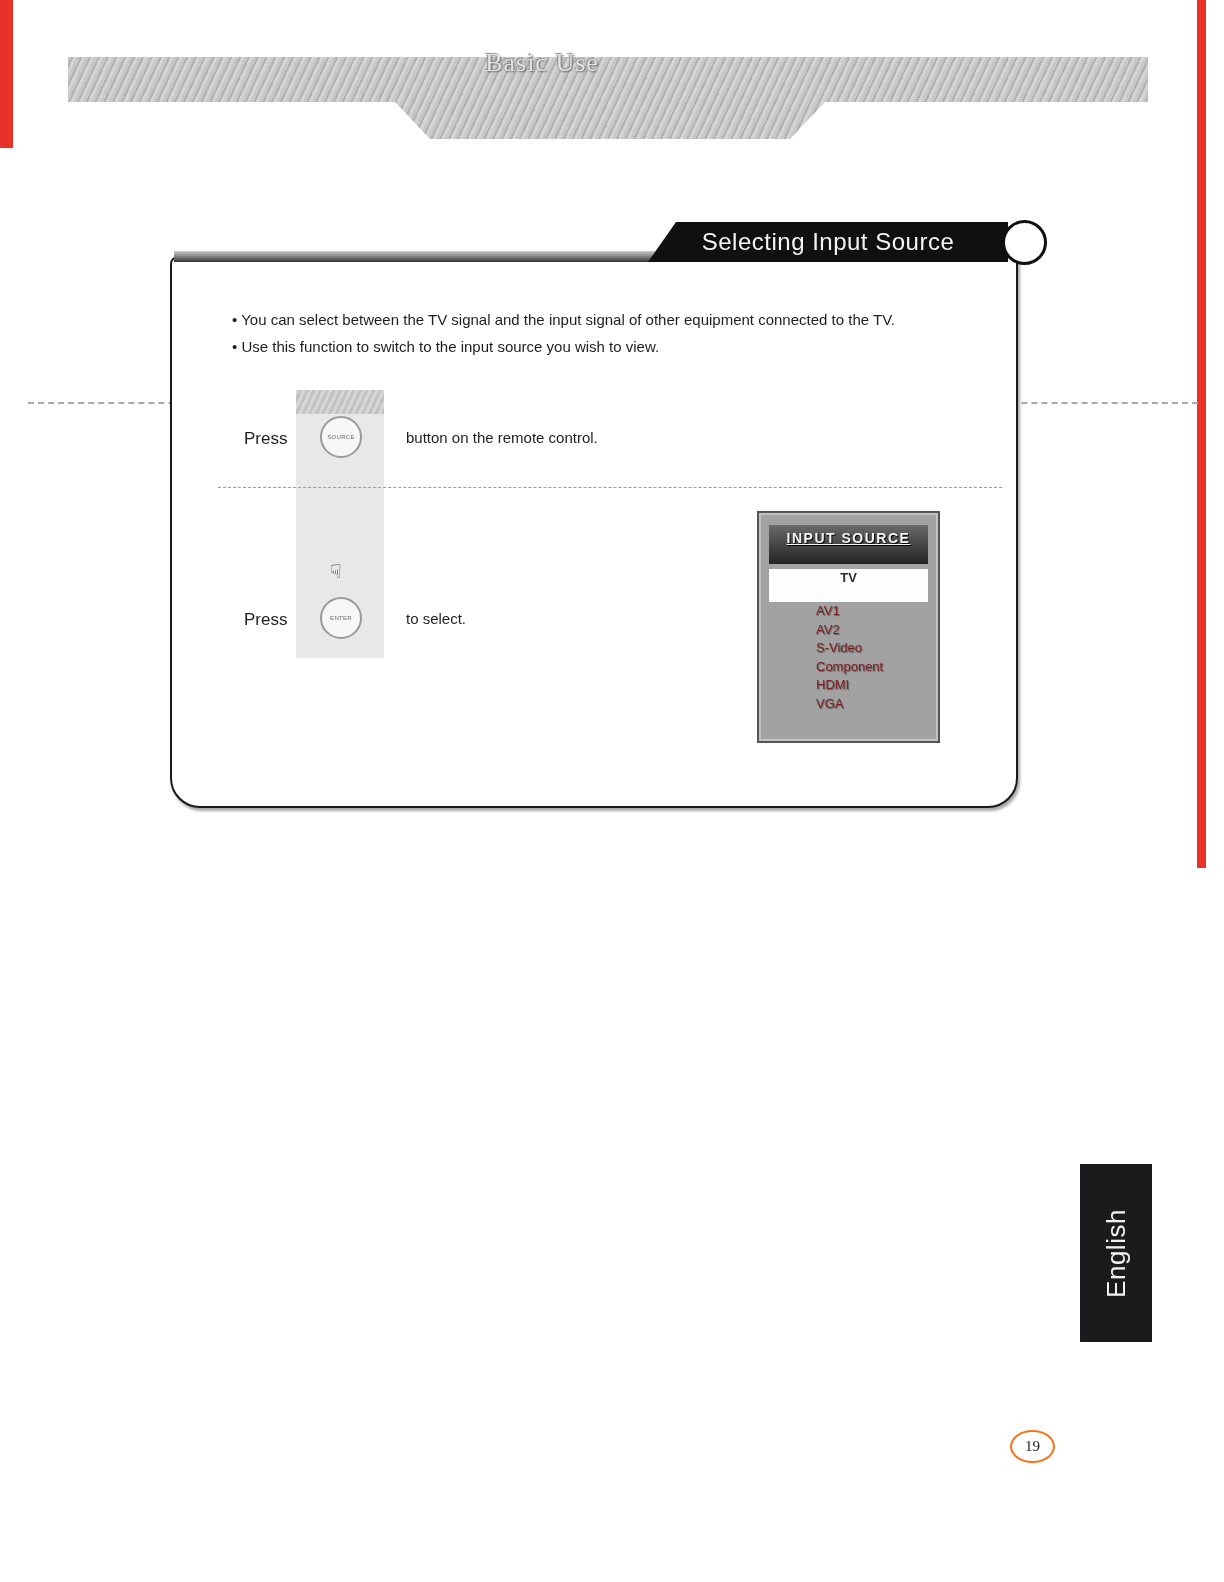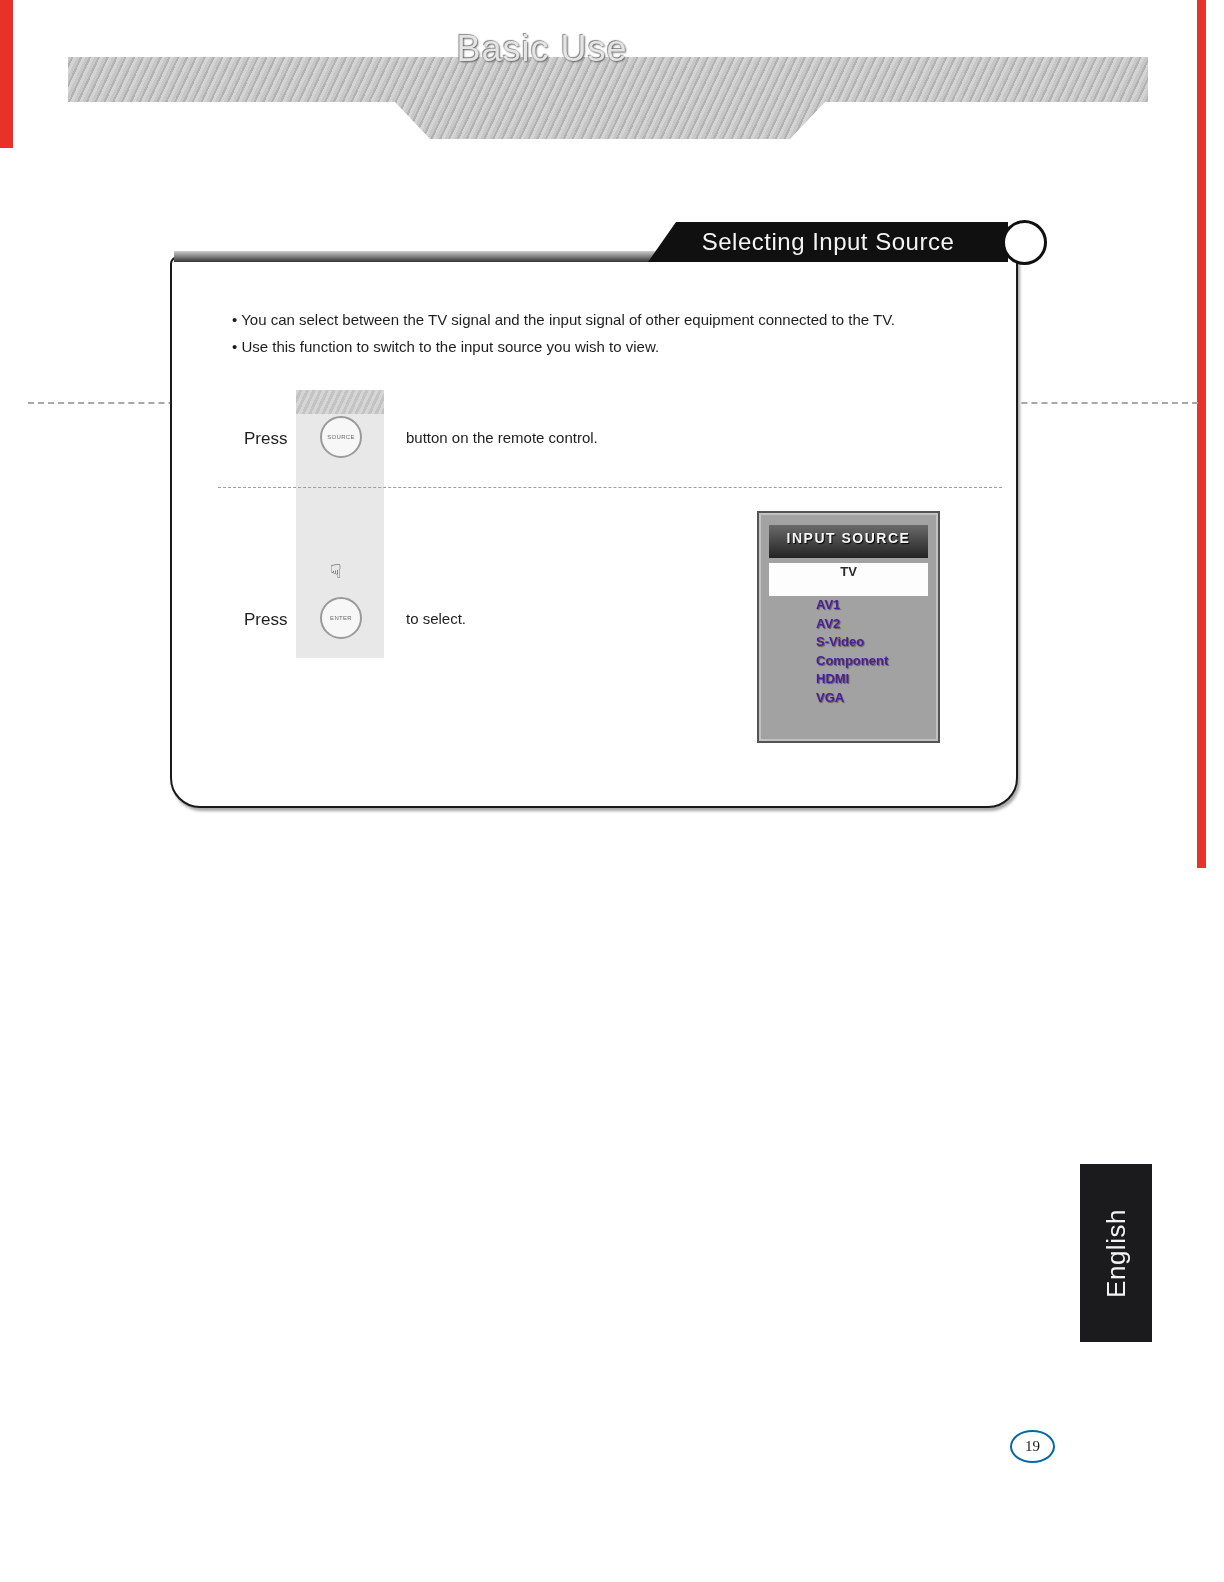--- a/index.html
+++ b/index.html
@@ -13,23 +13,23 @@
   .red-left  { position:absolute; left:0; top:0; width:13px; height:148px; background:#e63228; }
   .red-right { position:absolute; left:1197px; top:0; width:9px; height:868px; background:#e63228; }
 
   
   .banner {
     position:absolute; left:68px; top:57px; width:1080px; height:82px;
     background:repeating-linear-gradient(115deg, #c7c7c7 0 3px, #b2b2b2 3px 5px, #d4d4d4 5px 8px);
     clip-path:polygon(0 0, 1080px 0, 1080px 45px, 757px 45px, 722px 82px, 362px 82px, 327px 45px, 0 45px);
   }
   .banner-title {
-    position:absolute; left:392px; top:31px; width:300px; height:37px;
-    text-align:center; line-height:35px; font-size:36px; letter-spacing:1px;
-    color:#e4e4e4; text-shadow:1px 1px 2px #5e5e5e, -1px -1px 1px #8a8a8a;
+    position:absolute; left:392px; top:45px; width:300px; height:37px;
+    text-align:center; line-height:35px; font-size:26px; letter-spacing:1px;
+    color:#e4e4e4; text-shadow:1px 1px 2px #5e5e5e, -1px -1px 1px #8a8a8a;font-family:Liberation Serif, serif;
   }
 
   
   .page-dash { position:absolute; left:28px; top:402px; width:1170px; border-top:2px dashed #a8a8a8; }
 
   
   .panel {
     position:absolute; left:170px; top:256px; width:848px; height:552px;
     background:#fff; border:2px solid #1a1a1a; border-radius:8px 8px 30px 30px;
     box-shadow:2px 3px 3px rgba(0,0,0,0.35);
@@ -80,48 +80,48 @@
   .hand { position:absolute; left:330px; top:560px; font-size:19px; color:#3a3a3a; }
 
   
   .osd {
     position:absolute; left:757px; top:511px; width:183px; height:232px;
     background:#a2a2a2; border:2px solid #545454;
     box-shadow:inset 0 0 0 2px #c2c2c2;
     padding:12px 10px 0 10px;
   }
   .osd-title {
-    height:33px; background:linear-gradient(#6a6a6a, #232323);
+    height:39px; background:linear-gradient(#6a6a6a, #232323);
     color:#f5f5f5; font-size:14px; font-weight:bold; letter-spacing:1.5px;
-    text-align:center; line-height:27px; text-shadow:1px 1px 1px #000;
+    text-align:center; line-height:27px; text-shadow:1px 1px 1px #000;text-decoration:underline;
   }
   .osd-selected {
     margin-top:5px; height:33px; background:#fdfdfd; color:#2a2a2a;
     font-size:13px; font-weight:bold; text-align:center; line-height:17px;
   }
   .osd-item {
-    padding-left:47px; font-size:13px; font-weight:bold; color:#4c1d95;
+    padding-left:47px; font-size:13px; font-weight:normal; color:#7f1d1d;
     line-height:18.5px; text-shadow:1px 1px 1px #5f5f5f;
   }
   .osd-item.gap { margin-top:0; }
 
   
   .english-tab {
     position:absolute; left:1080px; top:1164px; width:72px; height:178px;
     background:#1b1b1d; display:flex; align-items:center; justify-content:center;
   }
   .english-tab span {
     transform:rotate(-90deg); white-space:nowrap;
     color:#f2f2f2; font-size:26px; letter-spacing:0.5px;
   }
 
   
   .page-num {
     position:absolute; left:1010px; top:1430px; width:45px; height:33px;
-    border:2px solid #0369a1; border-radius:50%;
+    border:2px solid #f97316; border-radius:50%;
     display:flex; align-items:center; justify-content:center;
     font-family:"Liberation Serif", serif; font-size:15px; color:#1a1a1a;
   }
 </style>
 </head>
 <body>
 
 <div class="page">
 
   <div class="red-left"></div>

